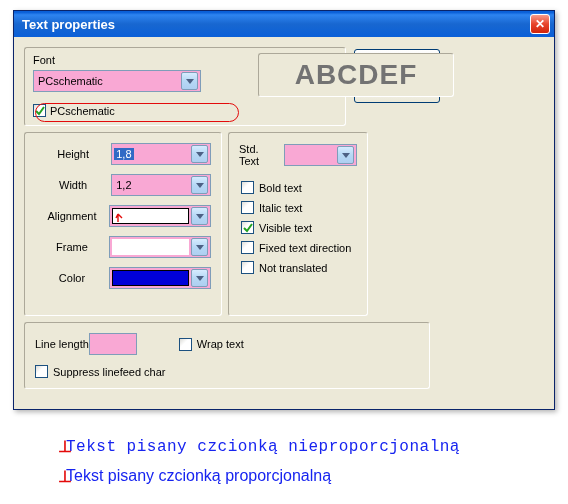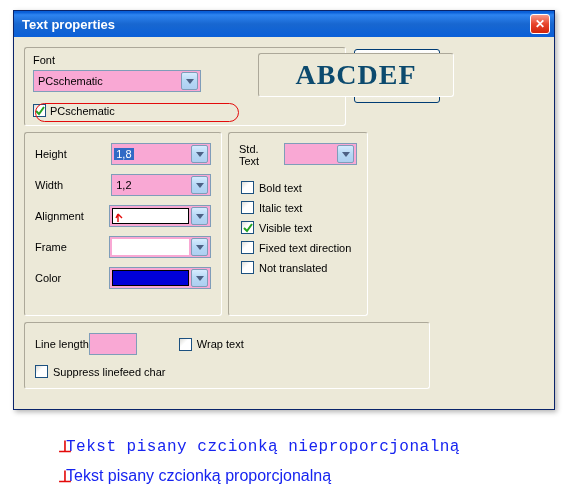--- a/index.html
+++ b/index.html
@@ -147,20 +147,21 @@
     bottom: 3px;
     width: 204px;
     height: 19px;
     border: 1.5px solid #E30B0B;
     border-radius: 10px / 10px;
     pointer-events: none;
   }
   .metrics-panel {
     width: 198px;
     padding: 10px 10px;
+    text-align: center;
   }
   .metric-row {
     display: flex;
     align-items: center;
     margin-bottom: 9px;
   }
   .metric-row:last-child { margin-bottom: 16px; }
   .metric-label { width: 78px; }
   .metric-input { width: 102px; }
   .sel-highlight {
@@ -170,20 +171,21 @@
   }
   .stdtext-panel {
     flex: 1;
     padding: 10px 10px;
     display: flex;
     flex-direction: column;
     gap: 10px;
   }
   .stdtext-row {
     display: flex;
+    align-items: center;
     gap: 10px;
   }
   .stdtext-select { width: 88px; }
   .attrs {
     display: flex;
     flex-direction: column;
     gap: 7px;
     padding: 4px 2px 2px 2px;
   }
   .chk-row {
@@ -218,24 +220,24 @@
     left: 244px;
     top: 42px;
     width: 196px;
     height: 44px;
     display: flex;
     align-items: center;
     justify-content: center;
     padding: 0;
   }
   .preview-text {
-    font-family: Liberation Serif, serif;
+    font-family: Liberation Sans, sans-serif;
     font-size: 28px;
     font-weight: bold;
-    color: #0c4a6e;
+    color: #737373;
     letter-spacing: 1px;
   }
   .align-sample {
     width: 80px;
     height: 16px;
     border: 1px solid #000;
     background: #fff;
     position: relative;
     display: flex;
     align-items: flex-end;

